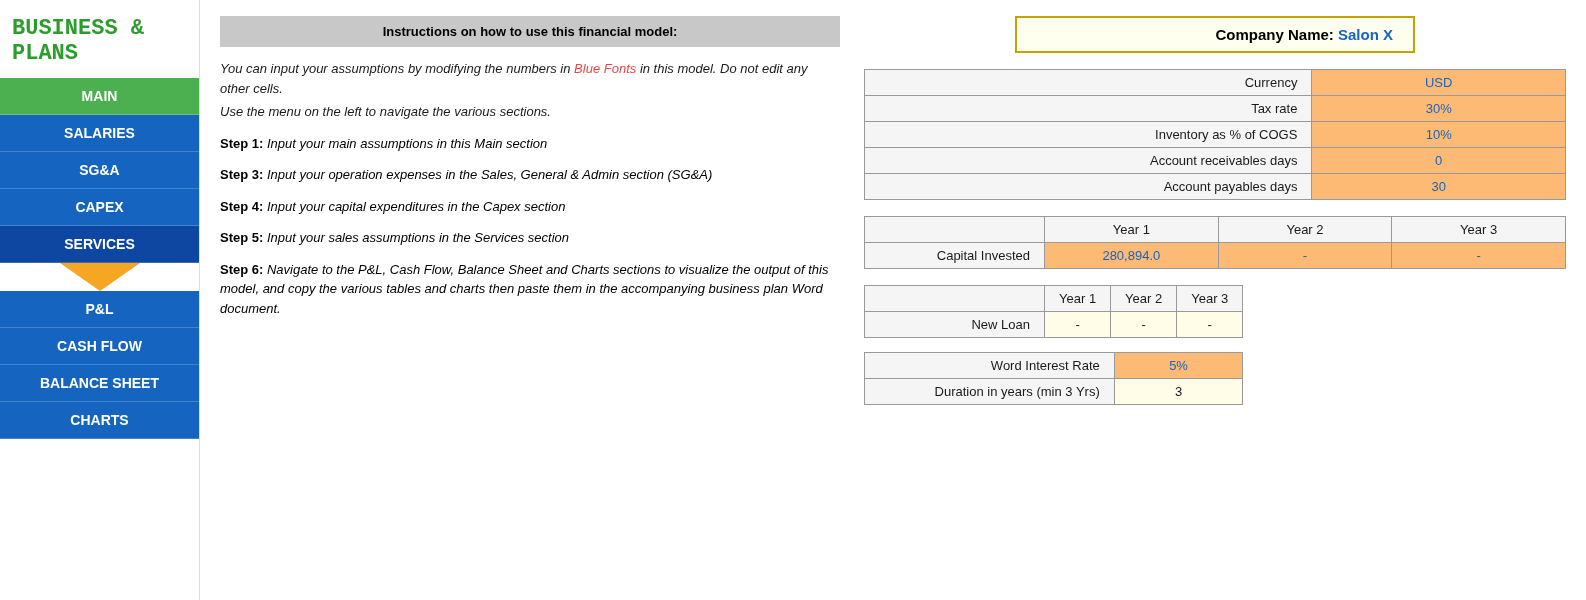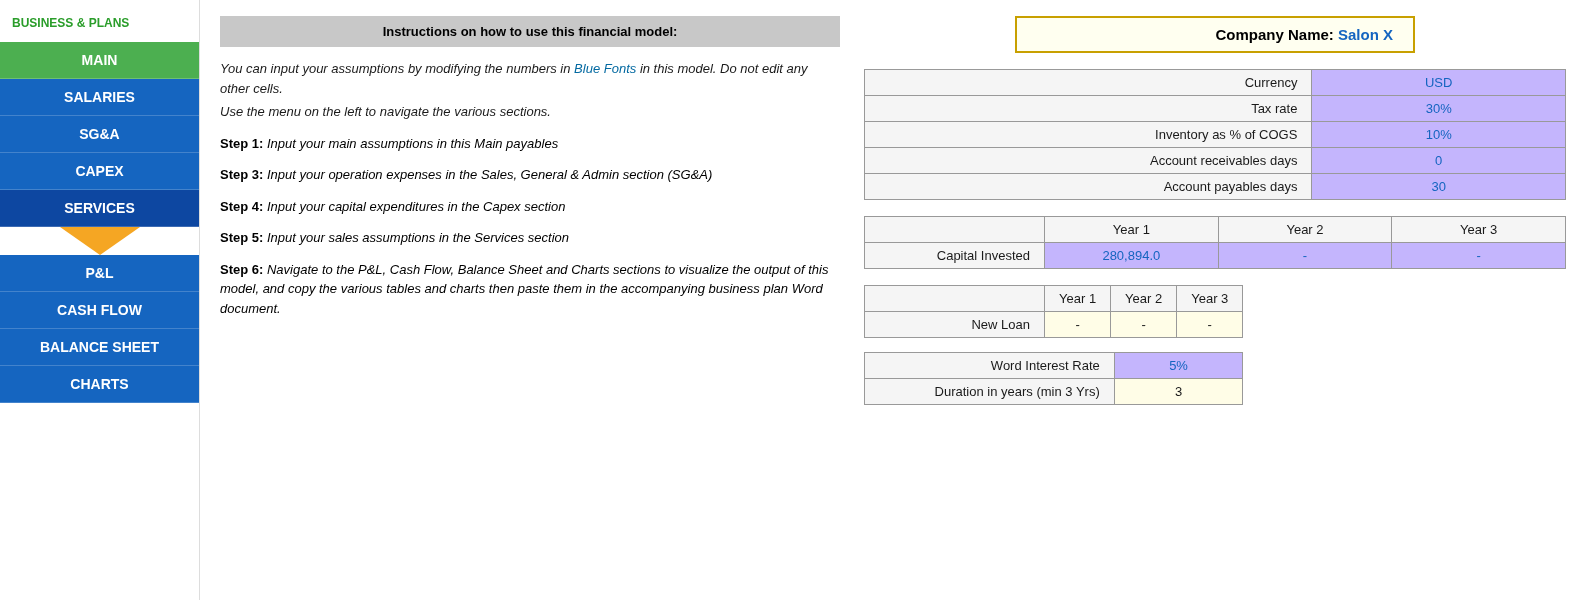--- a/index.html
+++ b/index.html
@@ -10,25 +10,26 @@
       width: 200px;
       min-width: 200px;
       background: #fff;
       border-right: 1px solid #ddd;
       display: flex;
       flex-direction: column;
       align-items: center;
       padding-top: 8px;
     }
     #logo {
-      font-size: 12px;
+      font-size: 22px;
       font-weight: bold;
       color: #1a1a1a;
       padding: 8px 12px 12px;
       align-self: flex-start;
+      font-family: Liberation Mono, monospace;
     }
     #logo span { color: #2a9d2a; }
     .nav-item {
       width: 100%;
       text-align: center;
       padding: 10px 0;
       font-size: 14px;
       font-weight: bold;
       cursor: pointer;
       color: #fff;
@@ -67,21 +68,21 @@
       padding: 8px;
       font-size: 13px;
       margin-bottom: 12px;
     }
     .instructions-body p {
       font-style: italic;
       color: #1a1a1a;
       line-height: 1.5;
       margin-bottom: 4px;
     }
-    .instructions-body .blue-text { color: #0369a1; font-style: italic; font-weight: normal; margin-top: 48px; }
+    .instructions-body .blue-text { color: #ef4444; font-style: italic; font-weight: normal; margin-top: 48px; }
     .step-item {
       margin-top: 12px;
       font-style: italic;
       line-height: 1.5;
     }
     .step-item strong { font-style: normal; }
 
     
     #right-panel {
       flex: 1;
@@ -114,21 +115,21 @@
       text-align: center;
       font-size: 13px;
     }
     .data-table .label-cell {
       text-align: right;
       background: #f5f5f5;
       color: #1a1a1a;
       font-weight: normal;
     }
     .data-table .value-cell {
-      background: #c4b5fd;
+      background: #fdba74;
       color: #1565c0;
       font-weight: normal;
       min-width: 100px;
     }
     .data-table .header-cell {
       background: #f5f5f5;
       font-weight: normal;
       color: #1a1a1a;
     }
     .data-table .value-cell-normal {
@@ -177,21 +178,21 @@
   <div id="instructions">
     <div class="instructions-header">Instructions on how to use this financial model:</div>
     <div class="instructions-body">
       <p>
         <em>You can input your assumptions by modifying the numbers in</em>
         <span class="blue-text">Blue Fonts</span><em> in this model. Do not edit any other cells.</em>
       </p>
       <p>Use the menu on the left to navigate the various sections.</p>
 
       <div class="step-item">
-        <strong>Step 1:</strong><span> Input your main assumptions in this Main payables</span>
+        <strong>Step 1:</strong><span> Input your main assumptions in this Main section</span>
       </div>
       <div class="step-item">
         <strong>Step 3:</strong><span> Input your operation expenses in the Sales, General &amp; Admin section (SG&amp;A)</span>
       </div>
       <div class="step-item">
         <strong>Step 4:</strong><span> Input your capital expenditures in the Capex section</span>
       </div>
       <div class="step-item">
         <strong>Step 5:</strong><span> Input your sales assumptions in the Services section</span>
       </div>

